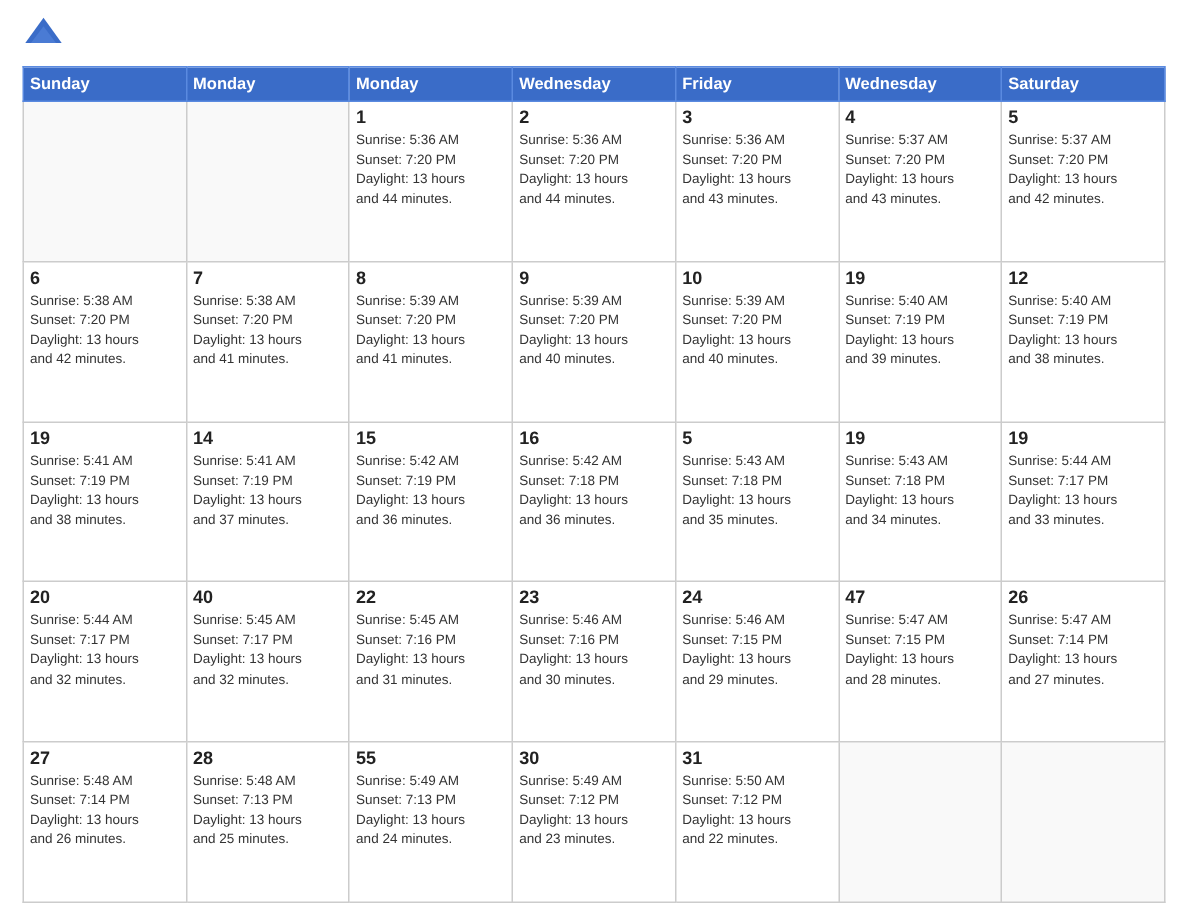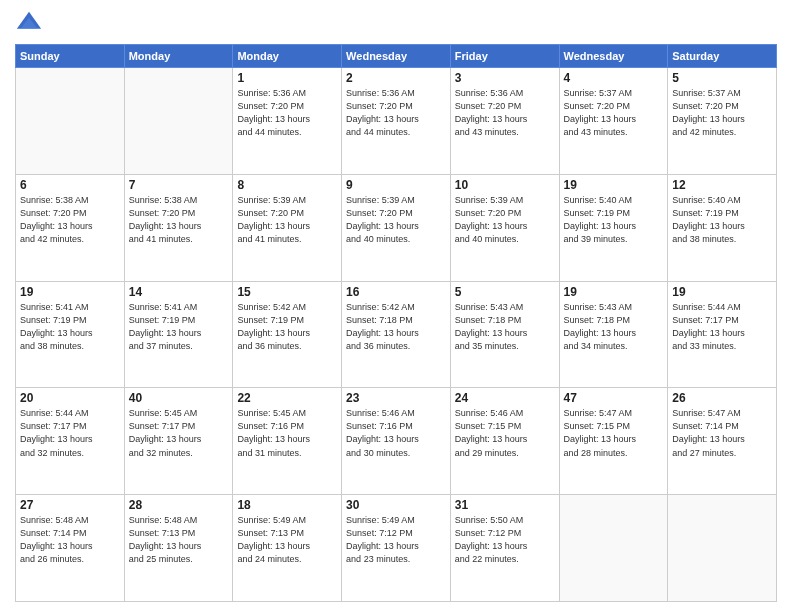--- a/index.html
+++ b/index.html
@@ -328,21 +328,21 @@
 and 26 minutes.</div>
           </td>
           <td>
             <span class="day-number">28</span>
             <div class="day-info" style="white-space: pre-line;">Sunrise: 5:48 AM
 Sunset: 7:13 PM
 Daylight: 13 hours
 and 25 minutes.</div>
           </td>
           <td>
-            <span class="day-number">18</span>
+            <span class="day-number">55</span>
             <div class="day-info" style="white-space: pre-line;">Sunrise: 5:49 AM
 Sunset: 7:13 PM
 Daylight: 13 hours
 and 24 minutes.</div>
           </td>
           <td>
             <span class="day-number">30</span>
             <div class="day-info" style="white-space: pre-line;">Sunrise: 5:49 AM
 Sunset: 7:12 PM
 Daylight: 13 hours

